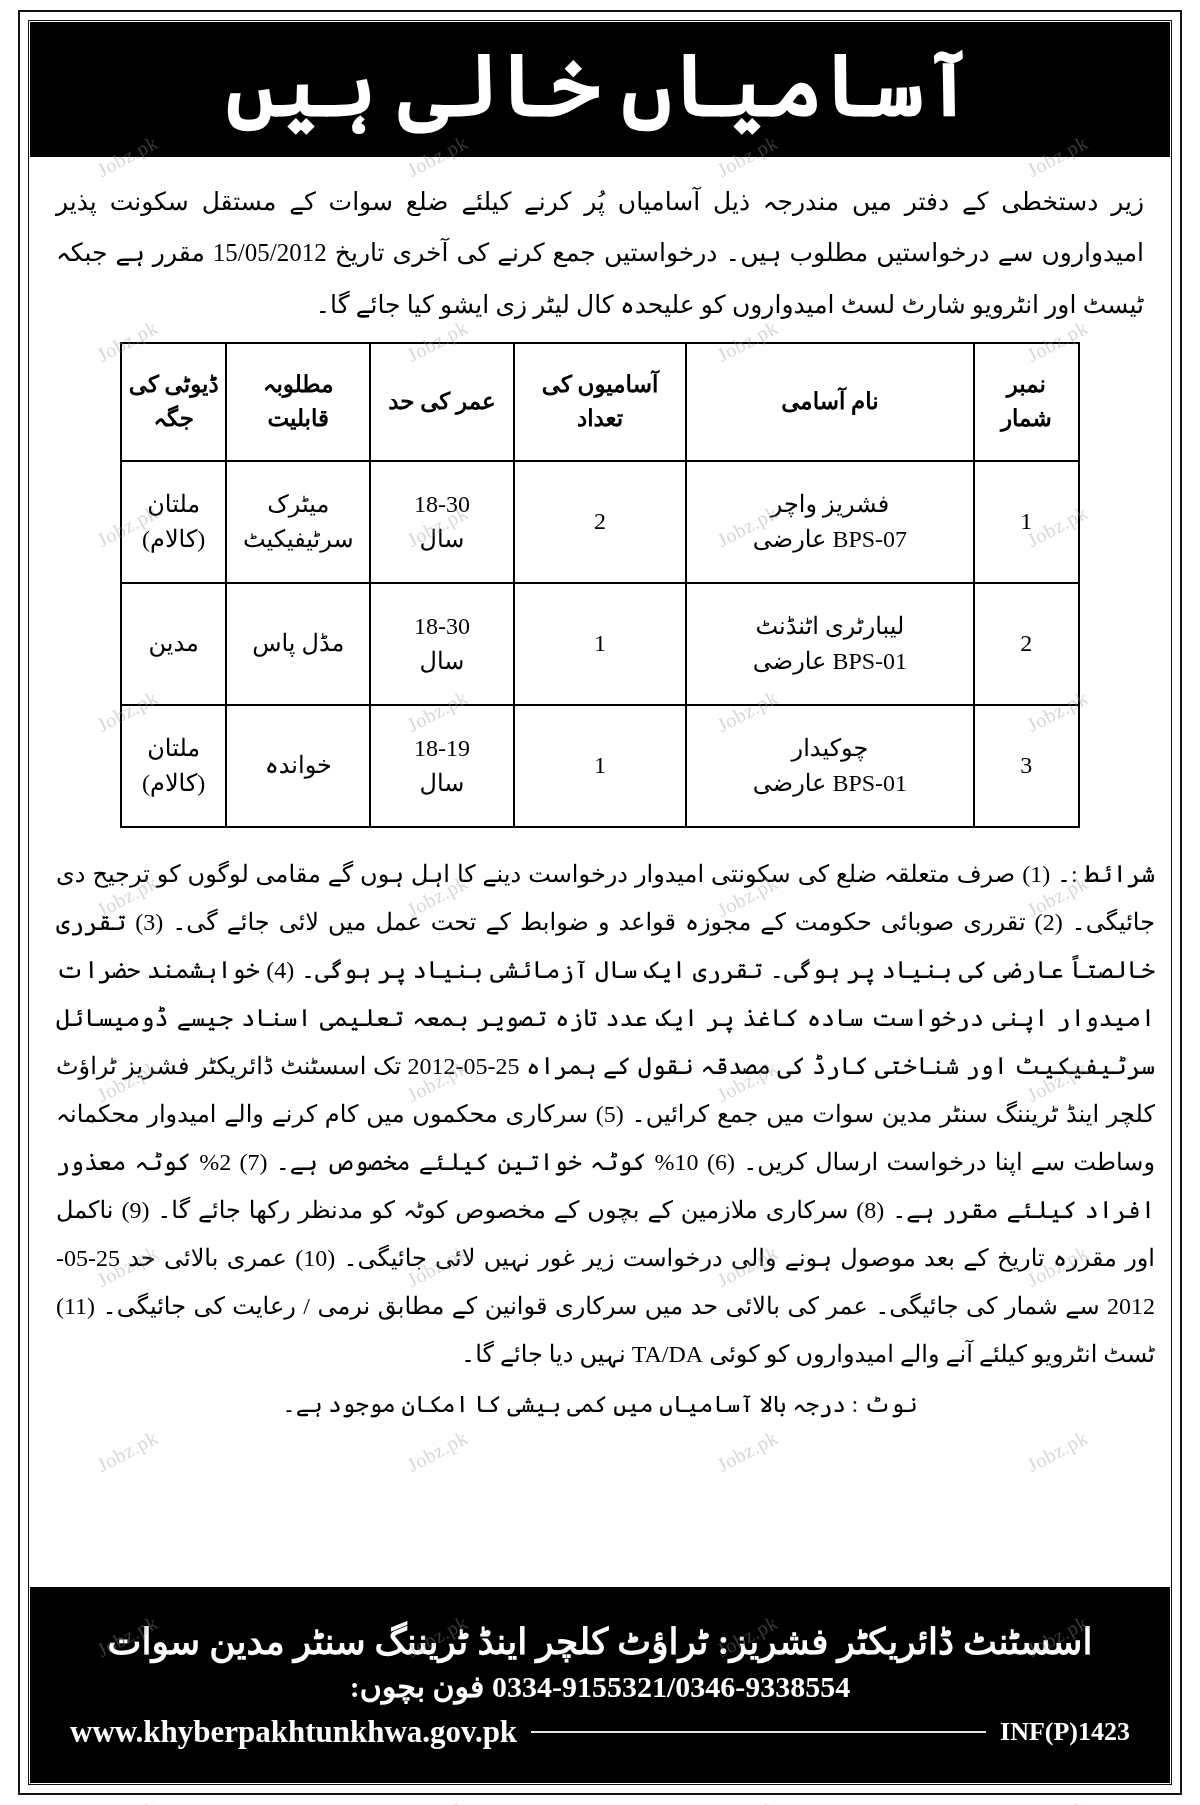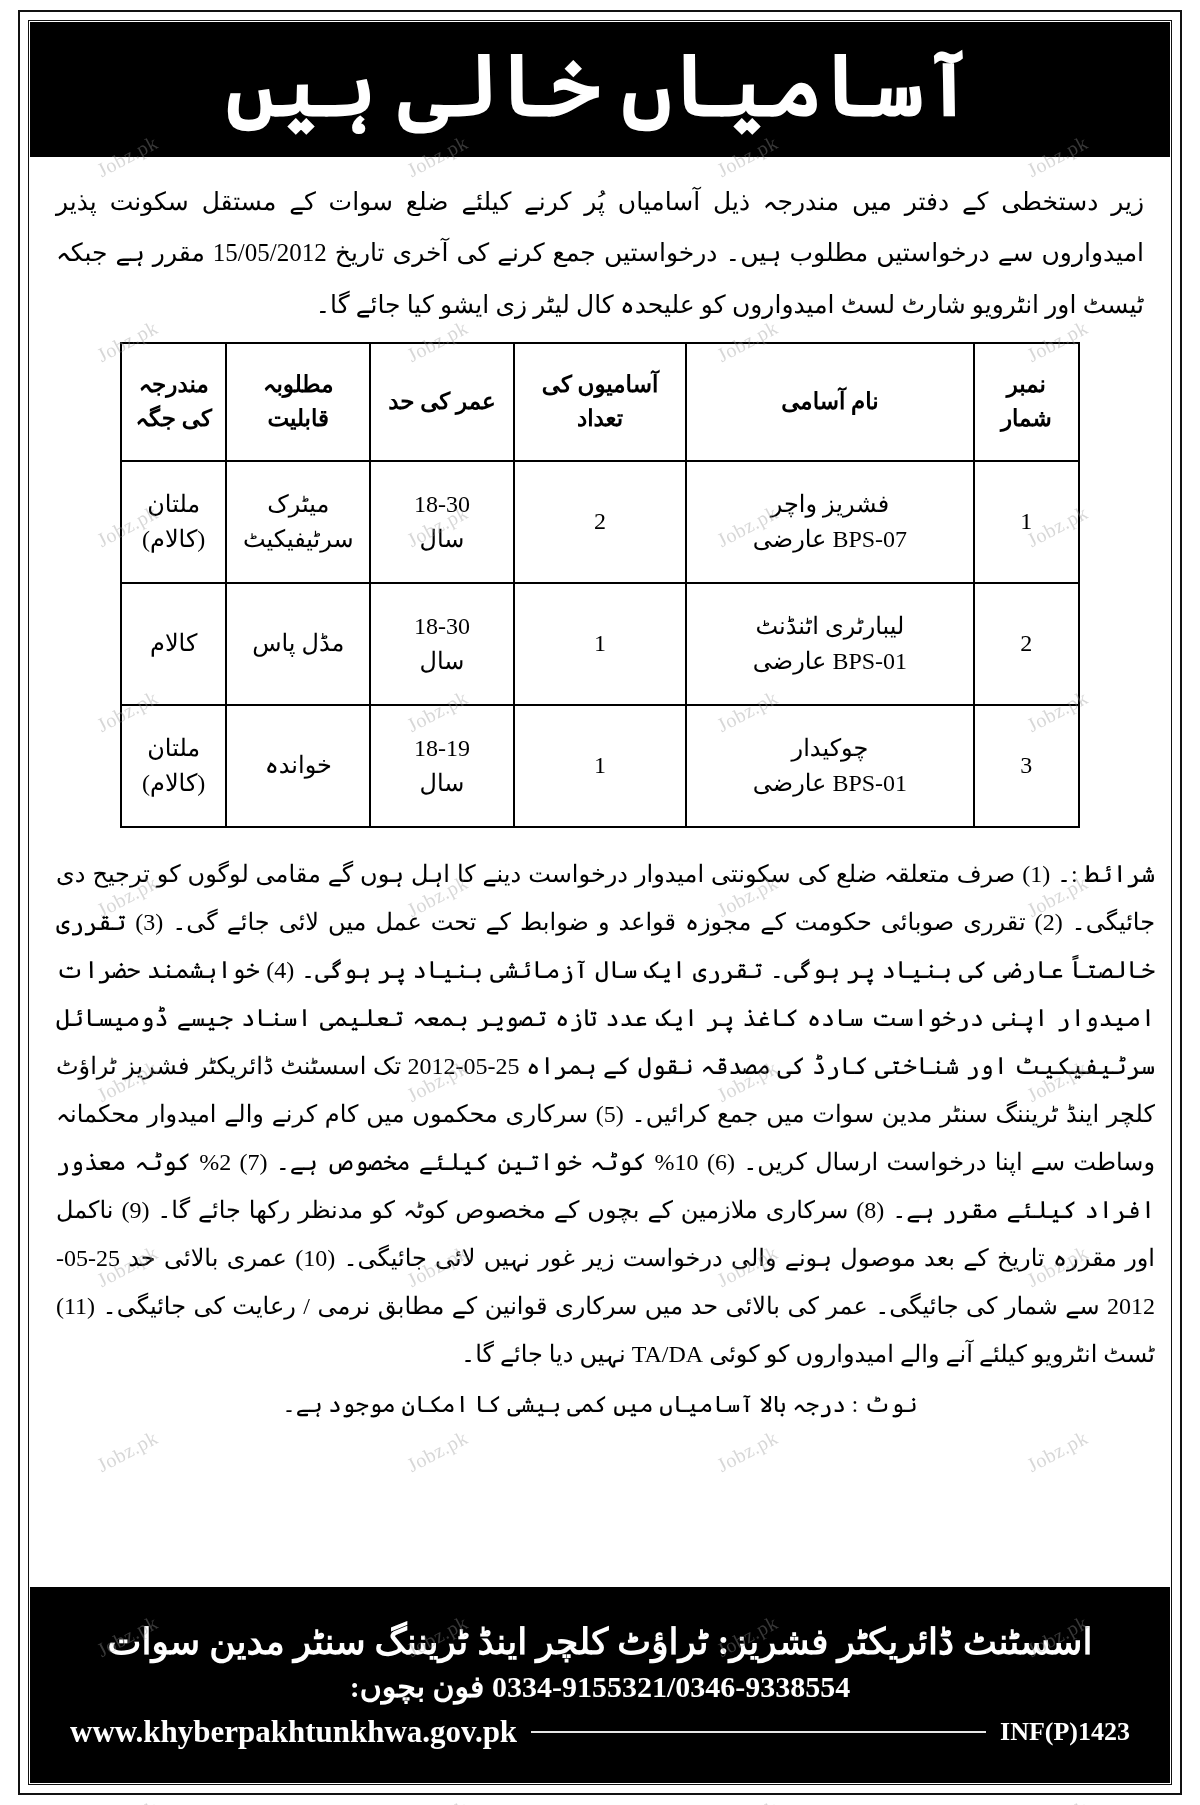--- a/index.html
+++ b/index.html
@@ -218,21 +218,21 @@
 
       <div class="tbl-wrap">
         <table class="jobs">
           <thead>
             <tr>
               <th class="col-sr">نمبر شمار</th>
               <th class="col-name">نام آسامی</th>
               <th class="col-count">آسامیوں کی تعداد</th>
               <th class="col-age">عمر کی حد</th>
               <th class="col-qual">مطلوبہ قابلیت</th>
-              <th class="col-place">مندرجہ کی جگہ</th>
+              <th class="col-place">ڈیوٹی کی جگہ</th>
             </tr>
           </thead>
           <tbody>
             <tr>
               <td>1</td>
               <td>
                 <div>فشریز واچر</div>
                 <div>BPS-07 عارضی</div>
               </td>
               <td>2</td>
@@ -248,21 +248,21 @@
               <td>
                 <div>لیبارٹری اٹنڈنٹ</div>
                 <div>BPS-01 عارضی</div>
               </td>
               <td>1</td>
               <td>
                 <div class="lat">18-30</div>
                 <div>سال</div>
               </td>
               <td>مڈل پاس</td>
-              <td>کالام</td>
+              <td>مدین</td>
             </tr>
             <tr>
               <td>3</td>
               <td>
                 <div>چوکیدار</div>
                 <div>BPS-01 عارضی</div>
               </td>
               <td>1</td>
               <td>
                 <div class="lat">18-19</div>

